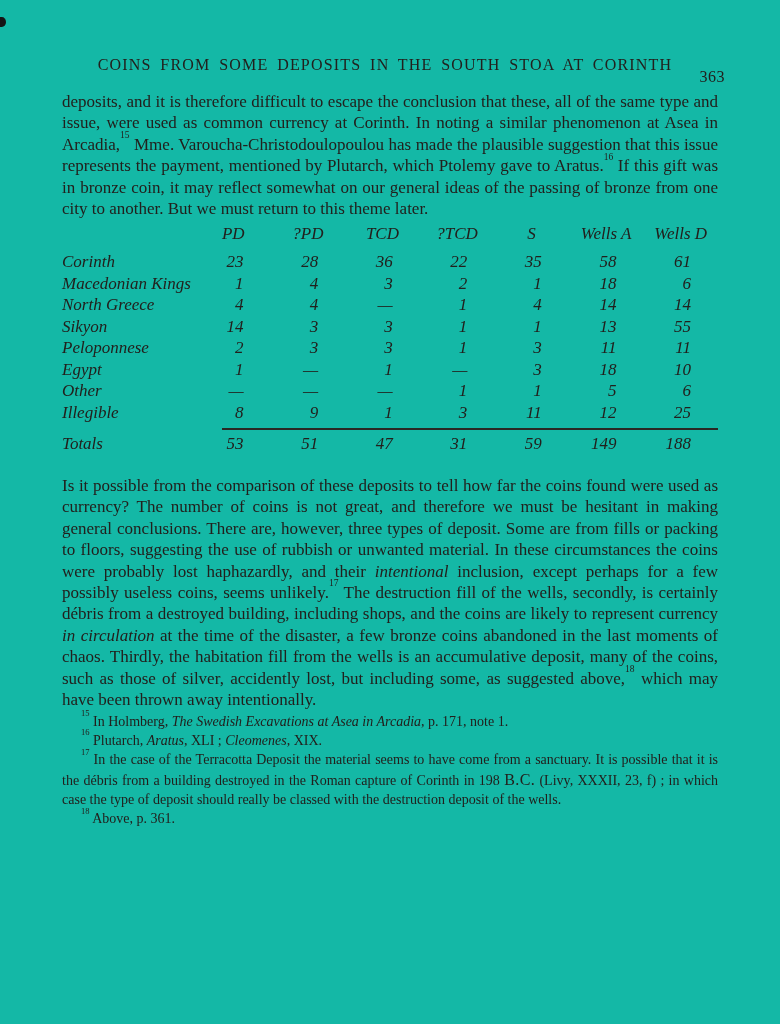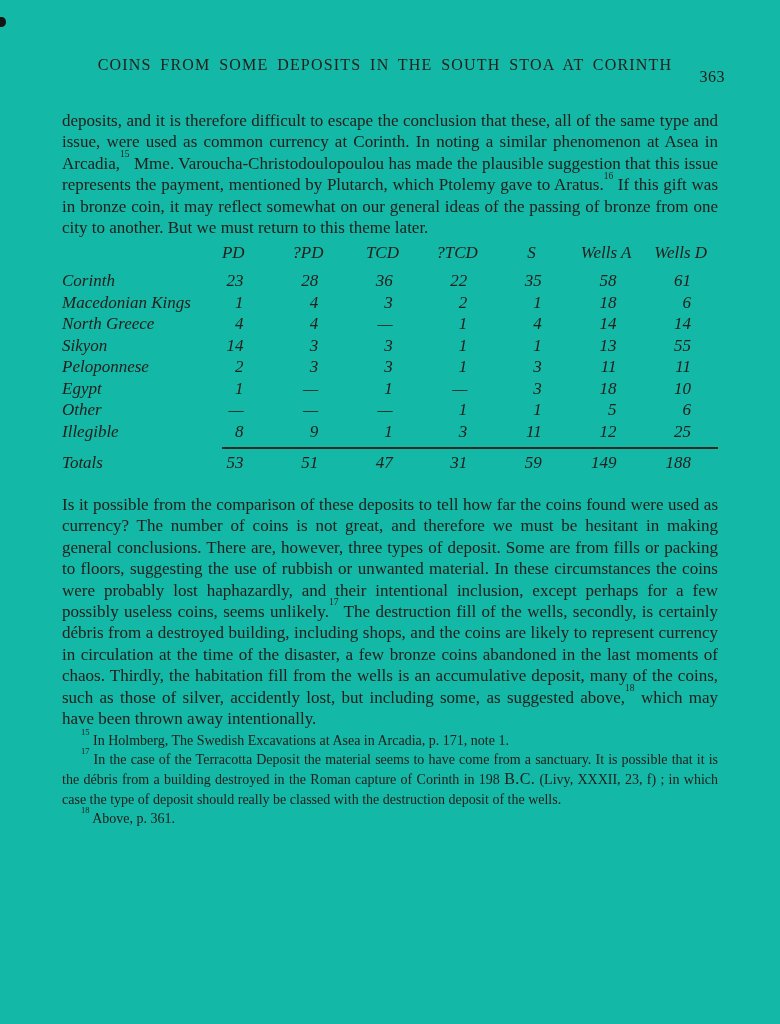--- a/index.html
+++ b/index.html
@@ -45,31 +45,31 @@
     position: absolute;
     right: -7px;
     top: 12px;
     letter-spacing: 0.5px;
   }
   .bodytext {
     font-size: 17px;
     line-height: 21.45px;
     text-align: justify;
   }
-  .p1 { margin-top: 36px; }
+  .p1 { margin-top: 17px; }
   .p2 { text-indent: 30px; margin-top: 7px; }
   .p3 { margin-top: 20px; }
   sup.fnref {
     font-size: 9.5px;
     line-height: 0;
     position: relative;
     top: -5px;
     letter-spacing: 0;
   }
-  .it { }
+  .it { font-style: italic; }
   .sc { font-size: 11.5px; letter-spacing: 0.4px; }
   
   .tbl {
     display: grid;
     grid-template-columns: 134px repeat(7, 1fr);
     font-size: 17px;
     line-height: 21.5px;
     margin-top: 3px;
     font-style: italic;
   }
@@ -200,18 +200,19 @@
       <div class="num">31</div>
       <div class="num">59</div>
       <div class="num">149</div>
       <div class="num">188</div>
     </div>
 
     <p class="bodytext p3"><span>Is it possible from the comparison of these deposits to tell how far the coins found were used as currency?  The number of coins is not great, and therefore we must be hesitant in making general conclusions.  There are, however, three types of deposit.  Some are from fills or packing to floors, suggesting the use of rubbish or unwanted material.  In these circumstances the coins were probably lost haphazardly, and their </span><span class="it">intentional</span><span> inclusion, except perhaps for a few possibly useless coins, seems unlikely.</span><sup class="fnref">17</sup><span> The destruction fill of the wells, secondly, is certainly débris from a destroyed building, including shops, and the coins are likely to represent currency </span><span class="it">in circulation</span><span> at the time of the disaster, a few bronze coins abandoned in the last moments of chaos.  Thirdly, the habitation fill from the wells is an accumulative deposit, many of the coins, such as those of silver, accidently lost, but including some, as suggested above,</span><sup class="fnref">18</sup><span> which may have been thrown away intentionally.</span></p>
 
     <div class="footnotes">
       <p class="fn"><sup class="fnref">15</sup><span> In Holmberg, </span><span class="it">The Swedish Excavations at Asea in Arcadia</span><span>, p. 171, note 1.</span></p>
+      <p class="fn"><sup class="fnref">16</sup><span> Plutarch, </span><span class="it">Aratus</span><span>, XLI ; </span><span class="it">Cleomenes</span><span>, XIX.</span></p>
       <p class="fn"><sup class="fnref">17</sup><span> In the case of the Terracotta Deposit the material seems to have come from a sanctuary.  It is possible that it is the débris from a building destroyed in the Roman capture of Corinth in 198 </span><span class="sc">B.C.</span><span> (Livy, XXXII, 23, f) ; in which case the type of deposit should really be classed with the destruction deposit of the wells.</span></p>
       <p class="fn"><sup class="fnref">18</sup><span> Above, p. 361.</span></p>
     </div>
 
   </div>
 </div>
 
 </body></html>

